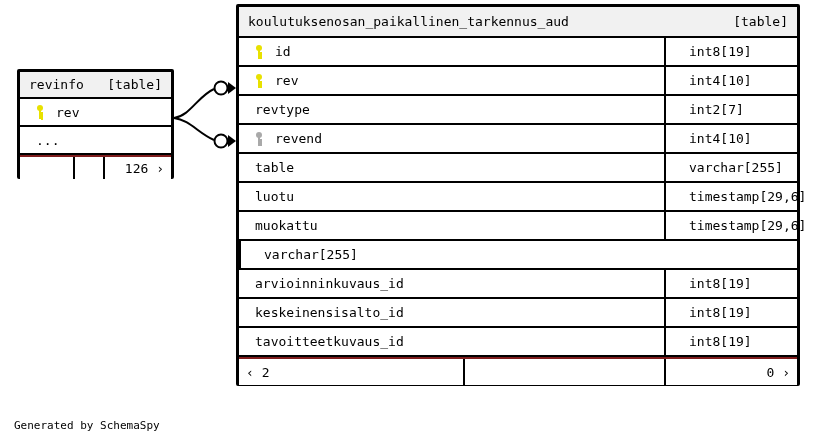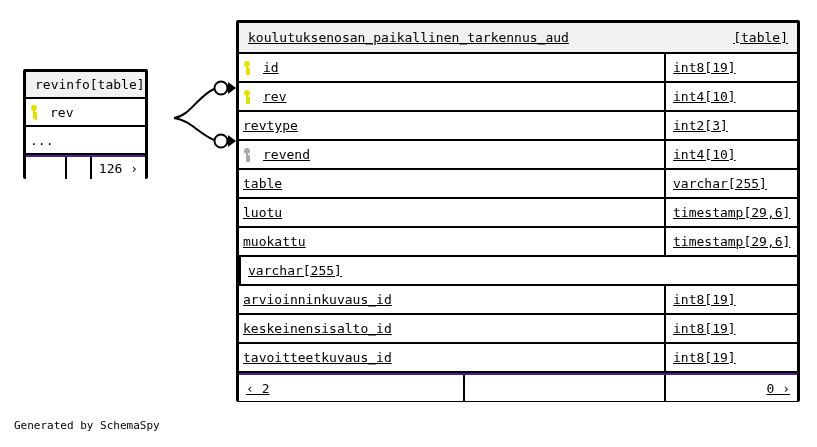--- a/index.html
+++ b/index.html
@@ -47,29 +47,29 @@
     font-size: 13px;
     background: #ffffff;
   }
   .entity .row:last-child { border-bottom: none; }
 
   .entity .col-name {
     box-sizing: border-box;
     flex: 1 1 auto;
     display: flex;
     align-items: center;
-    padding-left: 4px;
+    padding-left: 16px;
     white-space: nowrap;
     overflow: hidden;
   }
   .entity .col-type {
     box-sizing: border-box;
     flex: 0 0 auto;
     border-left: 2px solid #000000;
-    padding-left: 7px;
+    padding-left: 23px;
     white-space: nowrap;
     height: 100%;
     display: flex;
     align-items: center;
   }
 
   
   .keyicon {
     display: inline-block;
     width: 11px;
@@ -96,56 +96,55 @@
   }
   .keyicon.pk { color: #e8e100; }
   .keyicon.fk { color: #a9a9a9; }
 
   .name-indent { padding-left: 20px; }
 
   
   .entity .ent-footer {
     box-sizing: border-box;
     display: flex;
-    border-top: 2px solid #4c1d95;
+    border-top: 2px solid #7f1d1d;
     font-size: 13px;
     background: #ffffff;
   }
   .entity .ent-footer .fcell {
     box-sizing: border-box;
     display: flex;
     align-items: center;
     border-right: 2px solid #000000;
     padding: 0 7px;
     white-space: nowrap;
   }
   .entity .ent-footer .fcell:last-child { border-right: none; }
   .fcell.left  { justify-content: flex-start; }
   .fcell.right { justify-content: flex-end; }
 
   
   #entity-main {
     left: 236px;
-    top: 20px;
+    top: 4px;
     width: 564px;
     height: 382px;
-    text-decoration: underline;
   }
   #entity-main .ent-header { height: 31px; }
   #entity-main .row { height: 29px; }
   #entity-main .col-type { width: 133px; }
   #entity-main .ent-footer { height: 28px; }
   #entity-main .ent-footer .fcell:nth-child(1) { width: 226px; }
   #entity-main .ent-footer .fcell:nth-child(2) { width: 201px; }
   #entity-main .ent-footer .fcell:nth-child(3) { flex: 1 1 auto; }
 
   #entity-rev {
-    left: 23px;
+    left: 17px;
     top: 69px;
-    width: 125px;
+    width: 157px;
     height: 110px;
   }
   #entity-rev .ent-header { height: 27px; }
   #entity-rev .row { height: 28px; }
   #entity-rev .ent-footer { height: 24px; }
   #entity-rev .ent-footer .fcell:nth-child(1) { width: 55px; }
   #entity-rev .ent-footer .fcell:nth-child(2) { width: 30px; }
   #entity-rev .ent-footer .fcell:nth-child(3) { flex: 1 1 auto; }
 
   
@@ -200,21 +199,21 @@
       <span class="keyicon pk"></span>
       <span>rev</span>
     </span>
     <span class="col-type">int4[10]</span>
   </div>
 
   <div class="row">
     <span class="col-name name-indent">
       <span>revtype</span>
     </span>
-    <span class="col-type">int2[3]</span>
+    <span class="col-type">int2[7]</span>
   </div>
 
   <div class="row">
     <span class="col-name">
       <span class="keyicon fk"></span>
       <span>revend</span>
     </span>
     <span class="col-type">int4[10]</span>
   </div>
 

